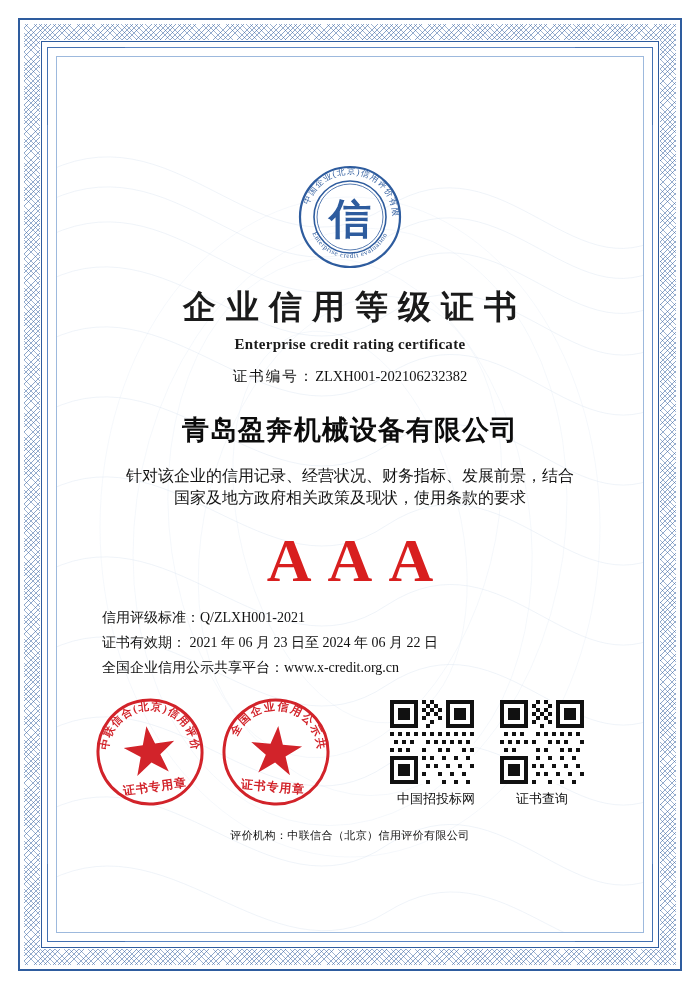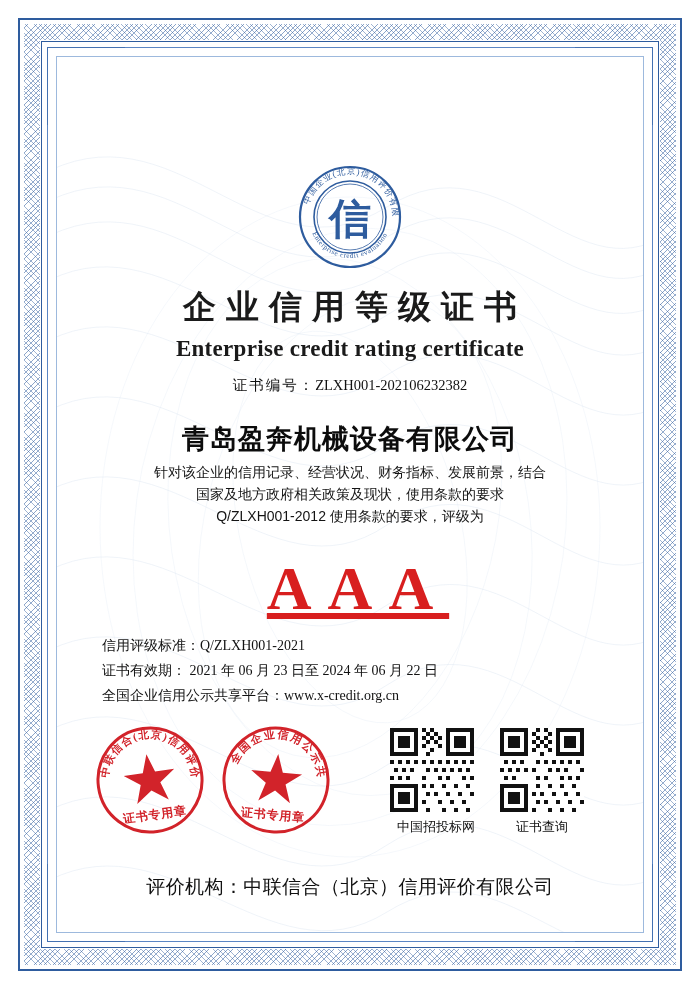--- a/index.html
+++ b/index.html
@@ -112,59 +112,58 @@
     font-family: "Liberation Serif", serif;
     font-size: 33px;
     font-weight: bold;
     letter-spacing: 10px;
     color: #1a1a1a;
     text-indent: 10px;
   }
   .title-en {
     margin-top: 6px;
     font-family: "Liberation Serif", serif;
-    font-size: 23px;
+    font-size: 15px;
     font-weight: bold;
     color: #1a1a1a;
     letter-spacing: 0.3px;
   }
   .cert-no {
     margin-top: 14px;
     font-size: 14.5px;
     color: #111;
     font-family: "Liberation Serif", serif;
   }
   .cert-no .label { letter-spacing: 2px; }
   .company {
     margin-top: 26px;
     font-size: 27px;
     font-weight: bold;
     color: #0c0c0c;
     letter-spacing: 1px;
     font-family: "Liberation Serif", serif;
   }
   .statement {
-    margin-top: 4px;
-    font-size: 14px;
+    margin-top: 17px;
+    font-size: 16px;
     line-height: 22px;
     color: #141414;
-    font-family: Liberation Sans, sans-serif;
+    font-family: Liberation Serif, serif;
   }
   .statement div { white-space: nowrap; }
 
   .grade {
-    margin-top: 22px;
+    margin-top: 12px;
     font-size: 62px;
     font-weight: bold;
     color: #d81f1f;
     letter-spacing: 16px;
     text-indent: 16px;
     font-family: "Liberation Serif", serif;
     line-height: 78px;
-    text-decoration: underline;
   }
 
   
   .details {
     margin-top: 6px;
     text-align: left;
     padding-left: 42px;
     font-size: 14px;
     line-height: 25px;
     color: #111;
@@ -205,22 +204,22 @@
     font-size: 13px;
     color: #111;
     width: 110px;
     text-align: center;
     font-family: "Liberation Serif", serif;
   }
   .qr-caption.one { left: 321px; }
   .qr-caption.two { left: 427px; }
 
   .issuer {
-    margin-top: 20px;
-    font-size: 19px;
+    margin-top: 2px;
+    font-size: 11px;
     color: #111;
     letter-spacing: 0.4px;
     font-family: "Liberation Serif", serif;
   }
 </style>
 </head>
 <body>
 
 <div class="certificate">
 
@@ -288,21 +287,20 @@
 
     <div class="cert-no">
       <span class="label">证书编号：</span><span>ZLXH001-202106232382</span>
     </div>
 
     <div class="company">青岛盈奔机械设备有限公司</div>
 
     <div class="statement">
       <div>针对该企业的信用记录、经营状况、财务指标、发展前景，结合</div>
       <div>国家及地方政府相关政策及现状，使用条款的要求</div>
-      <div>Q/ZLXH001-2012 使用条款的要求，评级为</div>
     </div>
 
     <div class="grade">AAA</div>
 
     <div class="details">
       <div class="row">信用评级标准：Q/ZLXH001-2021</div>
       <div class="row">证书有效期： 2021 年 06 月 23 日至 2024 年 06 月 22 日</div>
       <div class="row">全国企业信用公示共享平台：www.x-credit.org.cn</div>
     </div>
 

